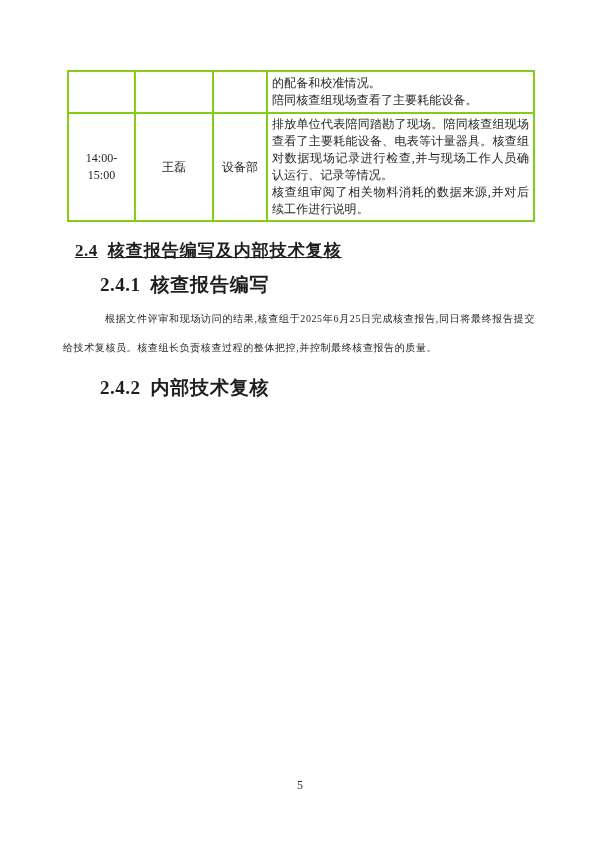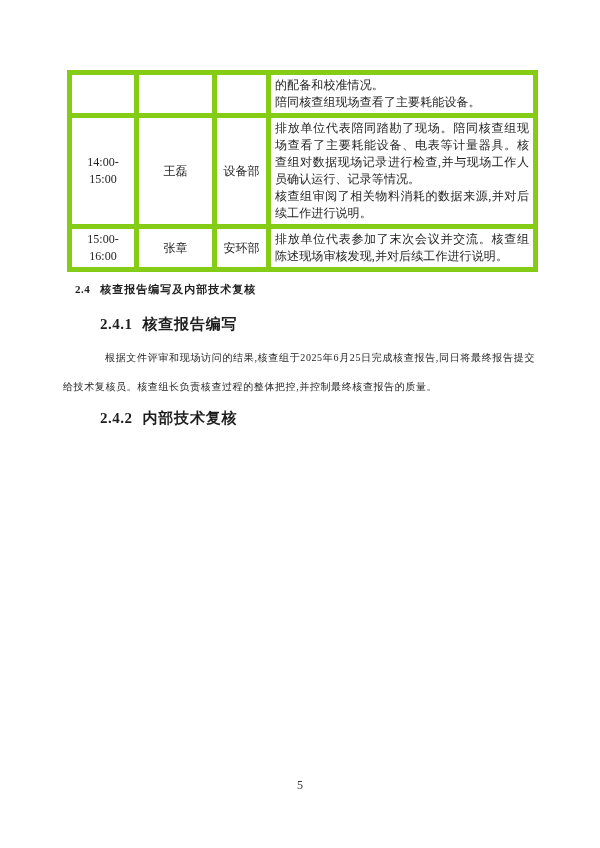--- a/index.html
+++ b/index.html
@@ -23,53 +23,54 @@
     border-collapse: collapse;
     table-layout: fixed;
     width: 466px;
     margin-left: 4px;
   }
   col.c1 { width: 67px; }
   col.c2 { width: 78px; }
   col.c3 { width: 54px; }
   col.c4 { width: 267px; }
   table.schedule td {
-    border: 5px solid #84cc16;
+    border: 2px solid #84cc16;
     vertical-align: middle;
     font-size: 12px;
     line-height: 17px;
     box-sizing: border-box;
     padding: 2px 4px;
   }
   table.schedule tbody tr:nth-child(1) td { height: 42px; }
   table.schedule tbody tr:nth-child(2) td { height: 101px; }
   table.schedule tbody tr:nth-child(3) td { height: 36px; }
   td.c-time, td.c-name, td.c-dept { text-align: center; }
   td.c-act { padding: 2px 7px; }
   .act-line {
     text-align: justify;
     text-justify: inter-ideograph;
     letter-spacing: 0.1px;
   }
   
   h2.sec-h {
-    margin: 9px 0 0 12px;
-    font-size: 11px;
+    margin: 20px 0 0 12px;
+    font-size: 17px;
     line-height: 17px;
     font-weight: 700;
     letter-spacing: 1px;
+    text-decoration: underline;
   }
   h3.sub-h {
     margin: 18px 0 0 37px;
-    font-size: 15px;
+    font-size: 19px;
     line-height: 16px;
     font-weight: 700;
     letter-spacing: 0.8px;
   }
-  .paras + h3.sub-h { margin-top: 9px; }
+  .paras + h3.sub-h { }
   .sec-num { margin-right: 10px; letter-spacing: 0.5px; }
   
   .paras { margin: 11px 0 0 0; }
   p.body-para {
     margin: 0;
     font-size: 10px;
     line-height: 29px;
     letter-spacing: 0.6px;
     text-align: justify;
     text-justify: inter-ideograph;
@@ -110,28 +111,20 @@
         </tr>
         <tr>
           <td class="c-time">14:00-<br>15:00</td>
           <td class="c-name">王磊</td>
           <td class="c-dept">设备部</td>
           <td class="c-act">
             <div class="act-line">排放单位代表陪同踏勘了现场。陪同核查组现场查看了主要耗能设备、电表等计量器具。核查组对数据现场记录进行检查,并与现场工作人员确认运行、记录等情况。</div>
             <div class="act-line">核查组审阅了相关物料消耗的数据来源,并对后续工作进行说明。</div>
           </td>
         </tr>
-        <tr>
-          <td class="c-time">15:00-<br>16:00</td>
-          <td class="c-name">张章</td>
-          <td class="c-dept">安环部</td>
-          <td class="c-act">
-            <div class="act-line">排放单位代表参加了末次会议并交流。核查组陈述现场审核发现,并对后续工作进行说明。</div>
-          </td>
-        </tr>
       </tbody>
   </table>
 
   <h2 class="sec-h">
     <span class="sec-num">2.4</span><span>核查报告编写及内部技术复核</span>
   </h2>
 
   <h3 class="sub-h">
     <span class="sec-num">2.4.1</span><span>核查报告编写</span>
   </h3>

